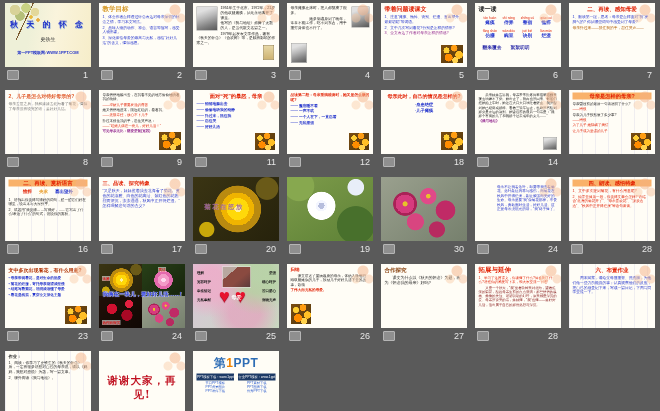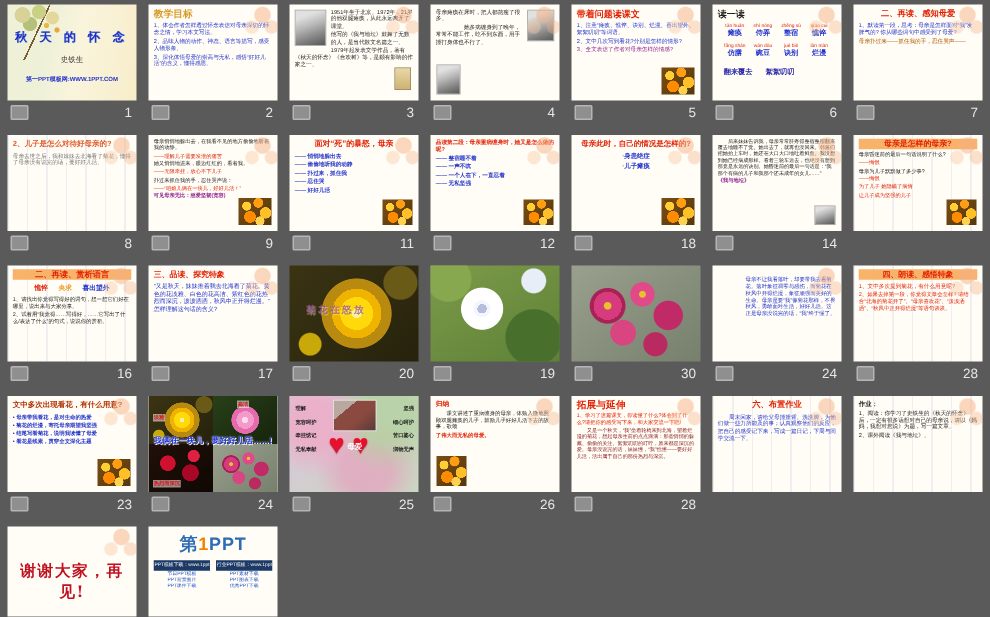--- a/index.html
+++ b/index.html
@@ -522,20 +522,33 @@
         </div>
       </div>
       <div class="sfooter">
         <span class="state-icon"></span>
         <span class="num">26</span>
       </div>
     </div>
     <div class="cell">
       <div class="thumb deco">
         <div class="inner">
+          <div class="stitle" style="color: rgb(139, 69, 19); font-size: 11px;">合作探究</div>
+          <div class="line" style="color: rgb(34, 34, 34);"> </div>
+          <div class="line" style="color: rgb(34, 34, 34); font-size: 8px; line-height: 10px;">　　课文为什么以《秋天的怀念》为题，改为《怀念我的母亲》好吗?</div>
+        </div>
+      </div>
+      <div class="sfooter">
+        <span class="state-icon"></span>
+        <span class="num">27</span>
+      </div>
+    </div>
+    <div class="cell">
+      <div class="thumb deco">
+        <div class="inner">
           <div class="stitle" style="color: rgb(226, 31, 0); font-size: 13px;">拓展与延伸</div>
           <div class="line" style="color: rgb(226, 31, 0); font-size: 7px; line-height: 8.75px;">1、学习了这篇课文，你读懂了什么?体会到了什么?请把你的感受写下来，和大家交流一下吧!</div>
           <div class="line" style="color: rgb(139, 32, 32); font-size: 6.8px; line-height: 8.5px;">　　又是一个秋天，“我”坐着轮椅来到北海，望着烂漫的菊花，想起母亲生前的点点滴滴：那些悄悄的躲藏、偷偷的关注、絮絮叨叨的叮咛，原来都是深沉的爱。母亲没说完的话，妹妹懂，“我”也懂——要好好儿活，活出属于自己的那份热烈与深沉。</div>
         </div>
       </div>
       <div class="sfooter">
         <span class="state-icon"></span>
         <span class="num">28</span>
       </div>
     </div>

